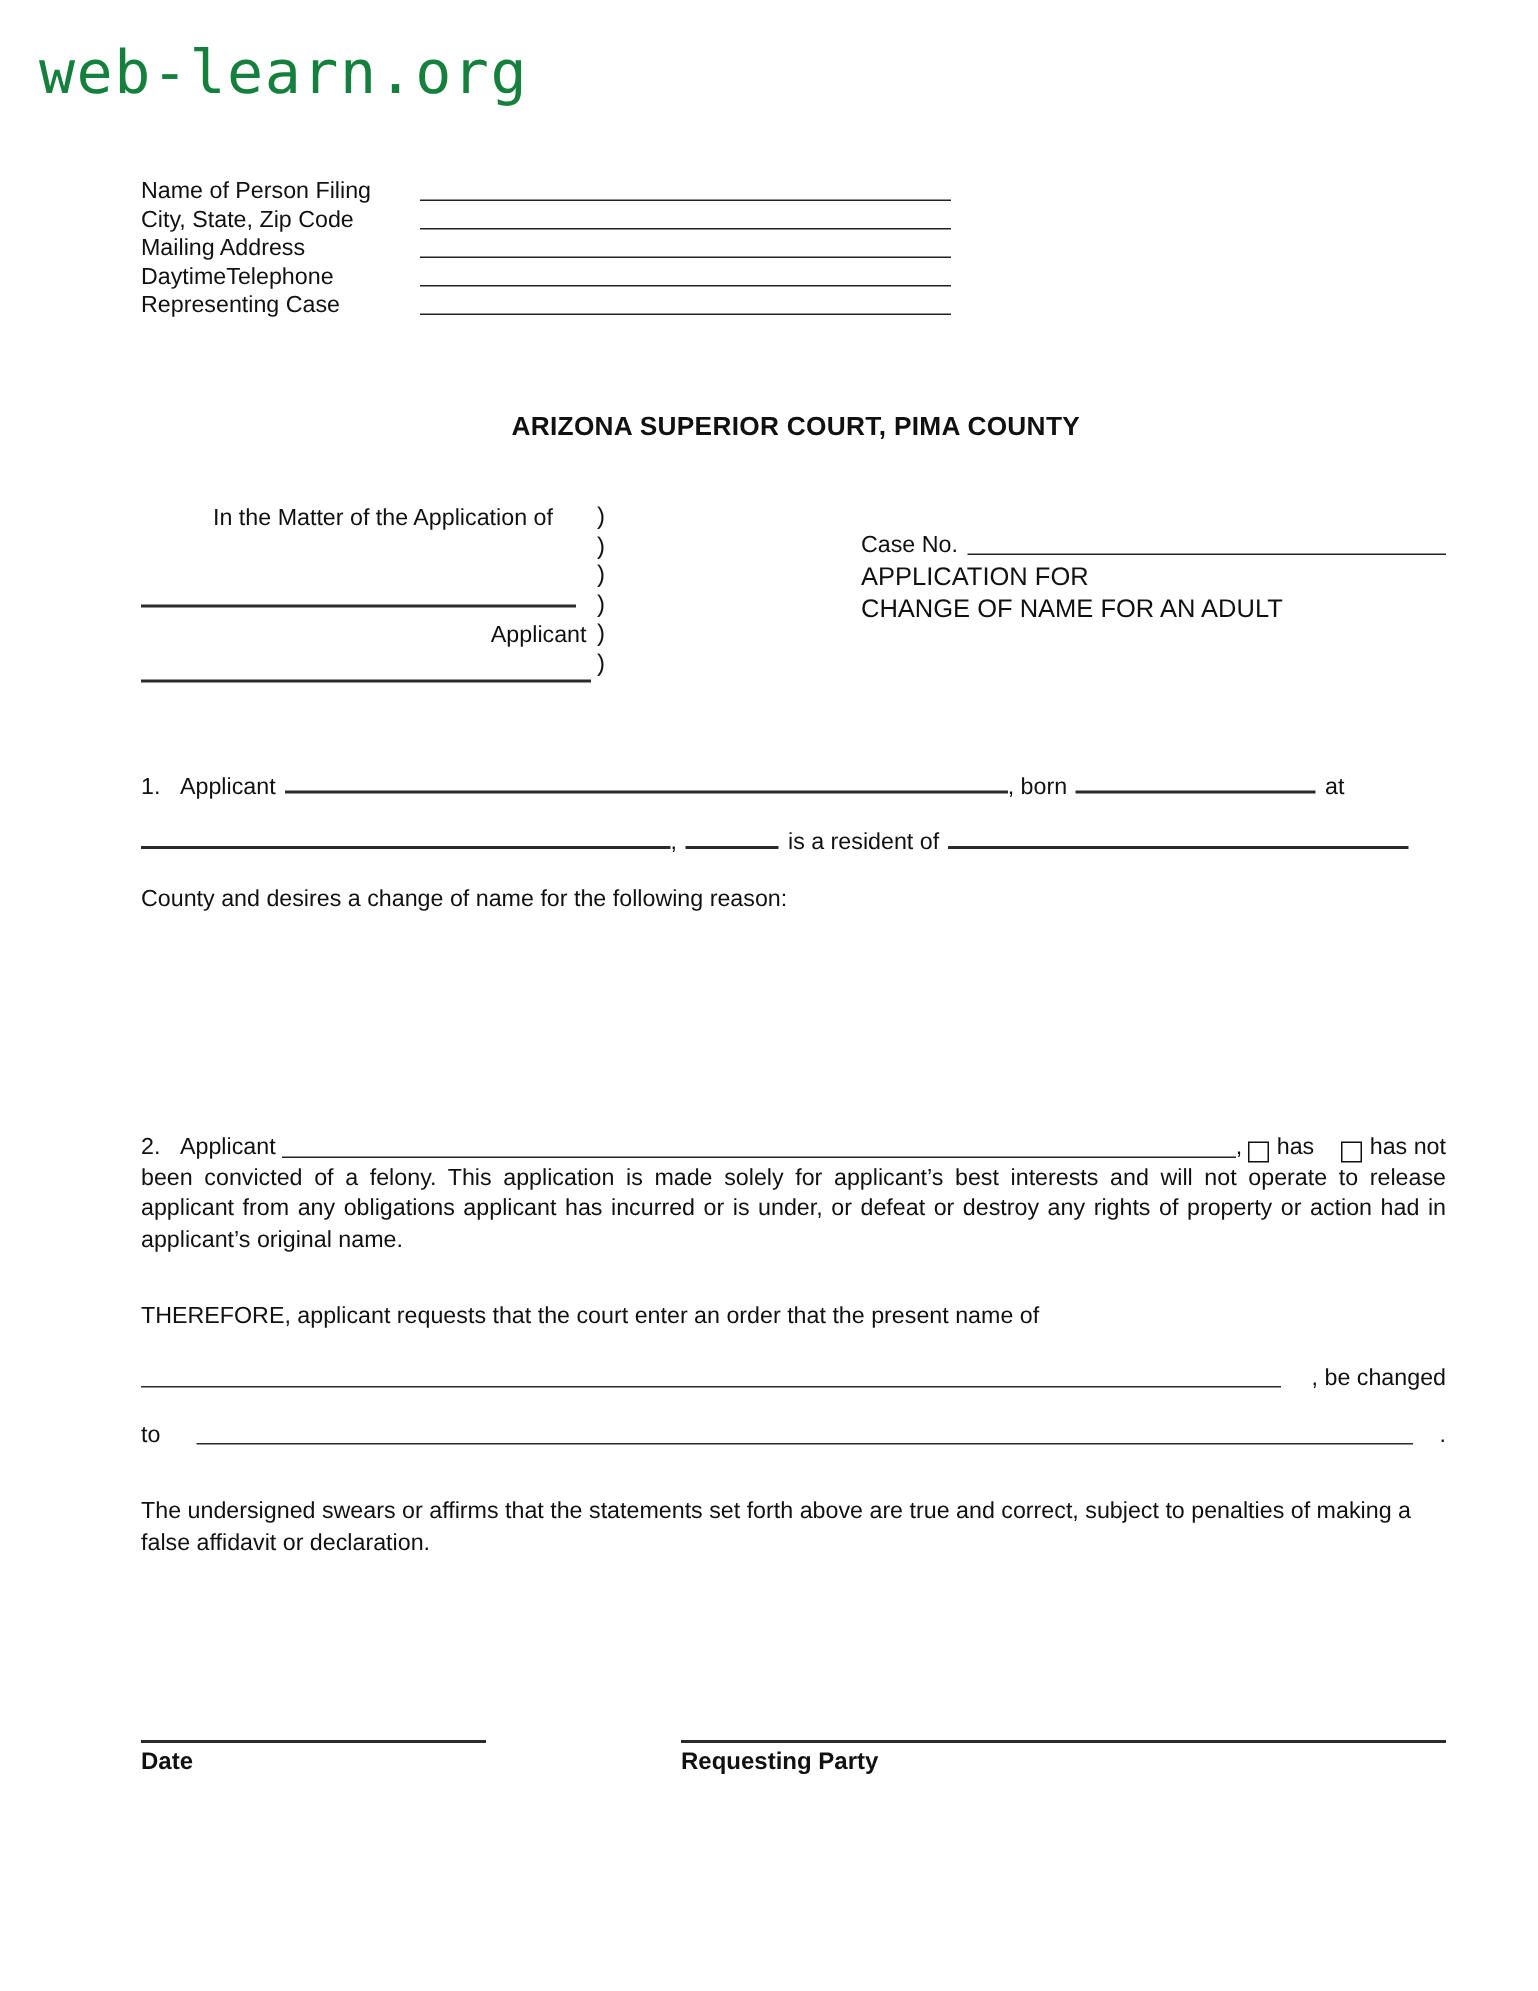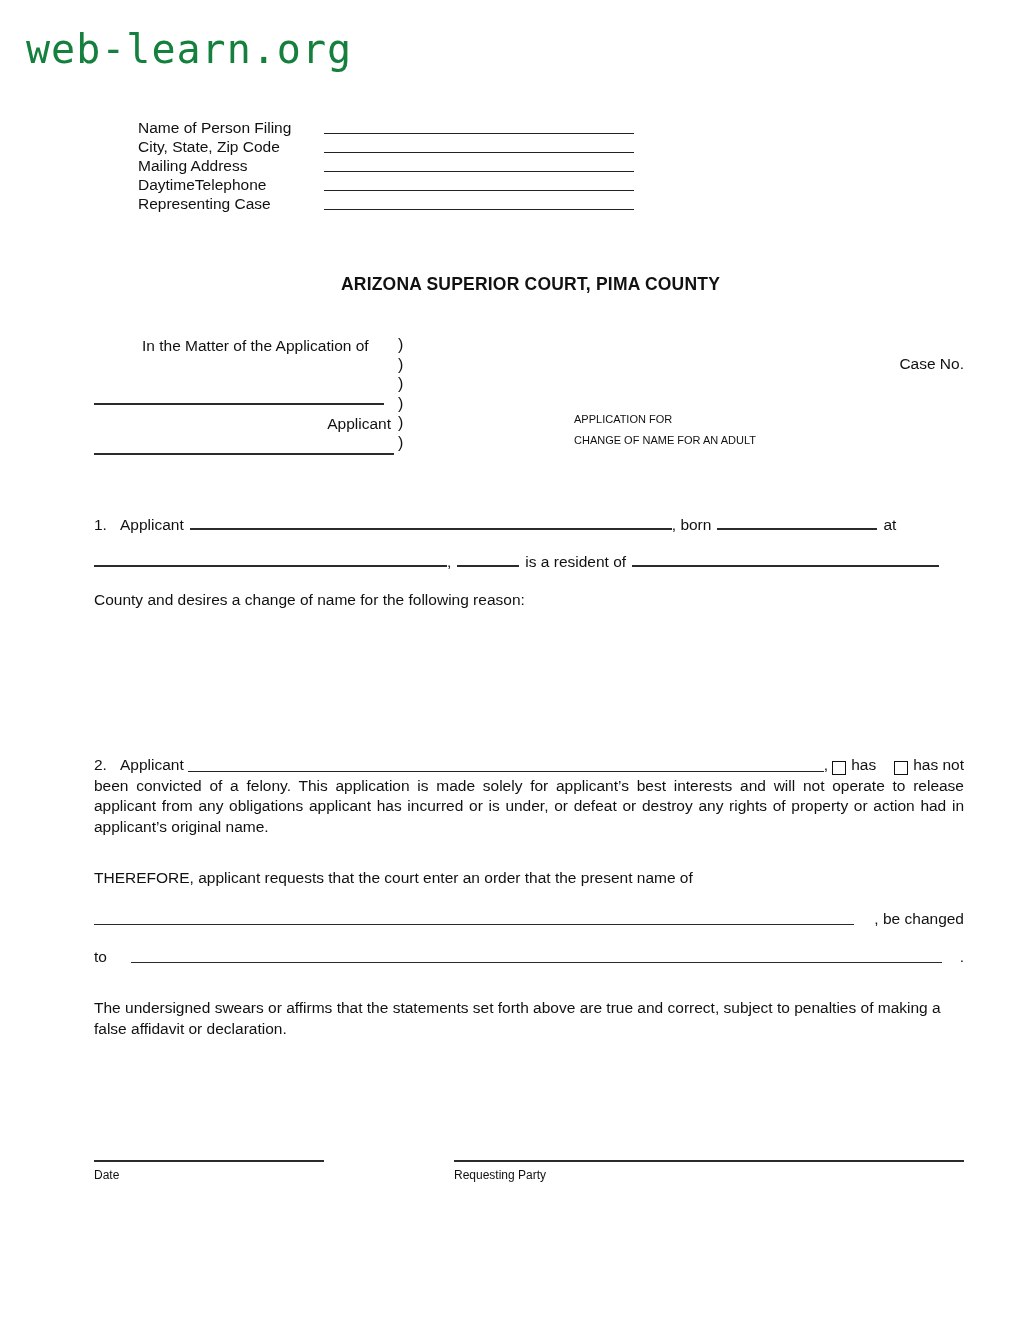--- a/index.html
+++ b/index.html
@@ -46,21 +46,20 @@
   .filer-block {
     position: absolute;
     left: 94px;
     top: 118px;
     width: 540px;
   }
   .filer-row {
     display: flex;
     align-items: flex-end;
     height: 19px;
-    margin-left: 44px;
   }
   .filer-label {
     font-size: 15.5px;
     line-height: 19px;
     width: 186px;
     flex: 0 0 186px;
     white-space: nowrap;
   }
   .filer-line {
     flex: 1 1 auto;
@@ -138,32 +137,30 @@
     position: absolute;
     left: 480px;
     top: 18px;
     width: 390px;
   }
   .caseno-row {
     display: flex;
     align-items: flex-end;
     font-size: 15.5px;
     line-height: 20px;
-    flex-direction: column;
   }
   .caseno-label { white-space: nowrap; }
   .caseno-line {
     flex: 1 1 auto;
     border-bottom: 1.6px solid #222;
     height: 0;
     margin: 0 0 4px 6px;
   }
   .app-for {
-    margin-top: 30px;
-    font-size: 11px;
+    font-size: 17px;
     line-height: 21px;
     white-space: nowrap;
   }
 
   
   .body {
     position: absolute;
     left: 94px;
     top: 514px;
     width: 870px;
@@ -232,23 +229,24 @@
     width: 870px;
   }
   .sig-lines {
     display: flex;
   }
   .sig-col-date { width: 230px; }
   .sig-gap { width: 130px; }
   .sig-col-party { flex: 1 1 auto; }
   .sig-rule { border-bottom: 2px solid #2b2b2b; height: 0; }
   .sig-label {
-    font-size: 12px;
+    font-size: 16px;
     line-height: 20px;
     padding-top: 3px;
+    font-weight: bold;
   }
 </style>
 </head>
 <body>
 
 <div class="page">
 
   <div class="watermark">web-learn.org</div>
 
   <div class="filer-block">

